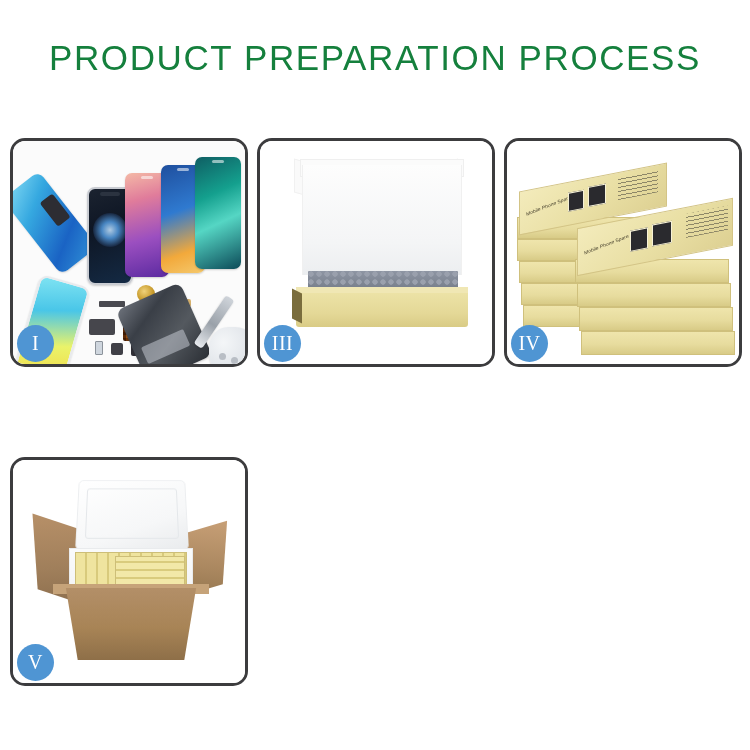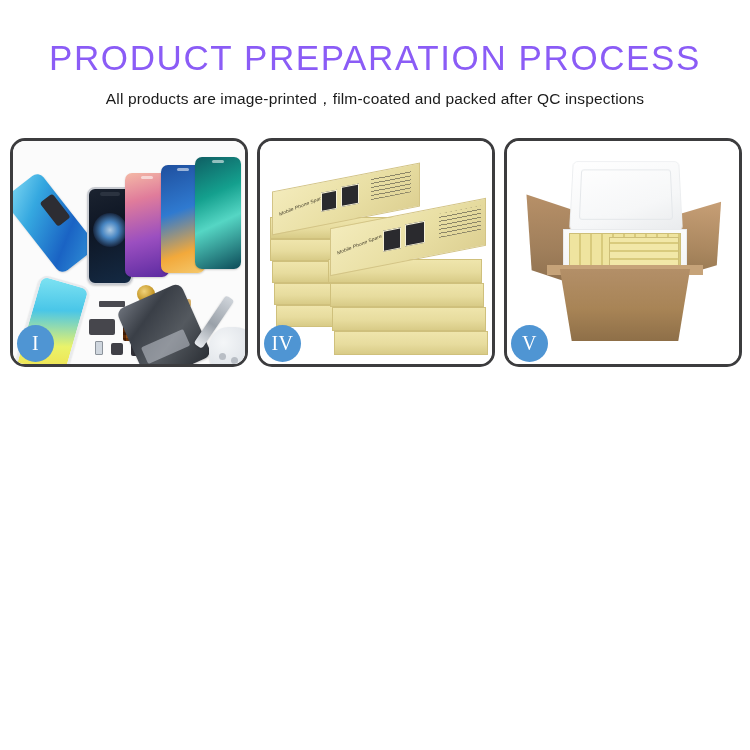--- a/index.html
+++ b/index.html
@@ -10,21 +10,21 @@
     overflow: hidden;
     position: relative;
   }
   .page { width: 750px; height: 750px; position: relative; }
 
   
   .header { text-align: center; padding-top: 38px; }
   .title {
     font-size: 35px;
     letter-spacing: 1.6px;
-    color: #8b5cf6;
+    color: #15803d;
     font-weight: 400;
     font-family: "Liberation Sans", sans-serif;
     white-space: nowrap;
   }
   .subtitle {
     font-size: 15.5px;
     color: #1b1b1b;
     margin-top: 11px;
     letter-spacing: 0.15px;
     white-space: nowrap;
@@ -355,21 +355,20 @@
     background:rgba(150,120,85,.5);
   }
 </style>
 </head>
 <body>
 
 <div class="page">
 
   <div class="header">
     <div class="title">PRODUCT PREPARATION PROCESS</div>
-    <div class="subtitle">All products are image-printed，film-coated and packed after QC inspections</div>
   </div>
 
   <div class="grid">
 
     <div class="panel">
       <div class="panel-inner p1">
         <div class="ph adhesive"></div>
         <div class="ph scr-black"></div>
         <div class="ph ph-purple ph-notch"></div>
         <div class="ph ph-blue ph-notch"></div>
@@ -390,20 +389,33 @@
         </div>
         <div class="ph housing"></div>
         <div class="ph hand"></div>
         <div class="ph driver"></div>
         <div class="pt screws"></div>
       </div>
       <div class="badge">I</div>
     </div>
 
 
+    <div class="panel">
+      <div class="panel-inner p3">
+        <div class="box3-wingL"></div>
+        <div class="box3-wingR"></div>
+        <div class="box3-lid"></div>
+        <div class="box3-liner"></div>
+        <div class="box3-contents"></div>
+        <div class="box3-rim"></div>
+        <div class="box3-front"></div>
+        <div class="box3-frontL"></div>
+      </div>
+      <div class="badge">III</div>
+    </div>
 
     <div class="panel">
       <div class="panel-inner p4">
         <div class="stack">
 
           <div class="sbox" style="left:4px;  top:62px;  width:124px; height:22px;"></div>
           <div class="sbox" style="left:4px;  top:84px;  width:124px; height:22px;"></div>
           <div class="sbox" style="left:6px;  top:106px; width:124px; height:22px;"></div>
           <div class="sbox" style="left:8px;  top:128px; width:124px; height:22px;"></div>
           <div class="sbox" style="left:10px; top:150px; width:124px; height:22px;"></div>

